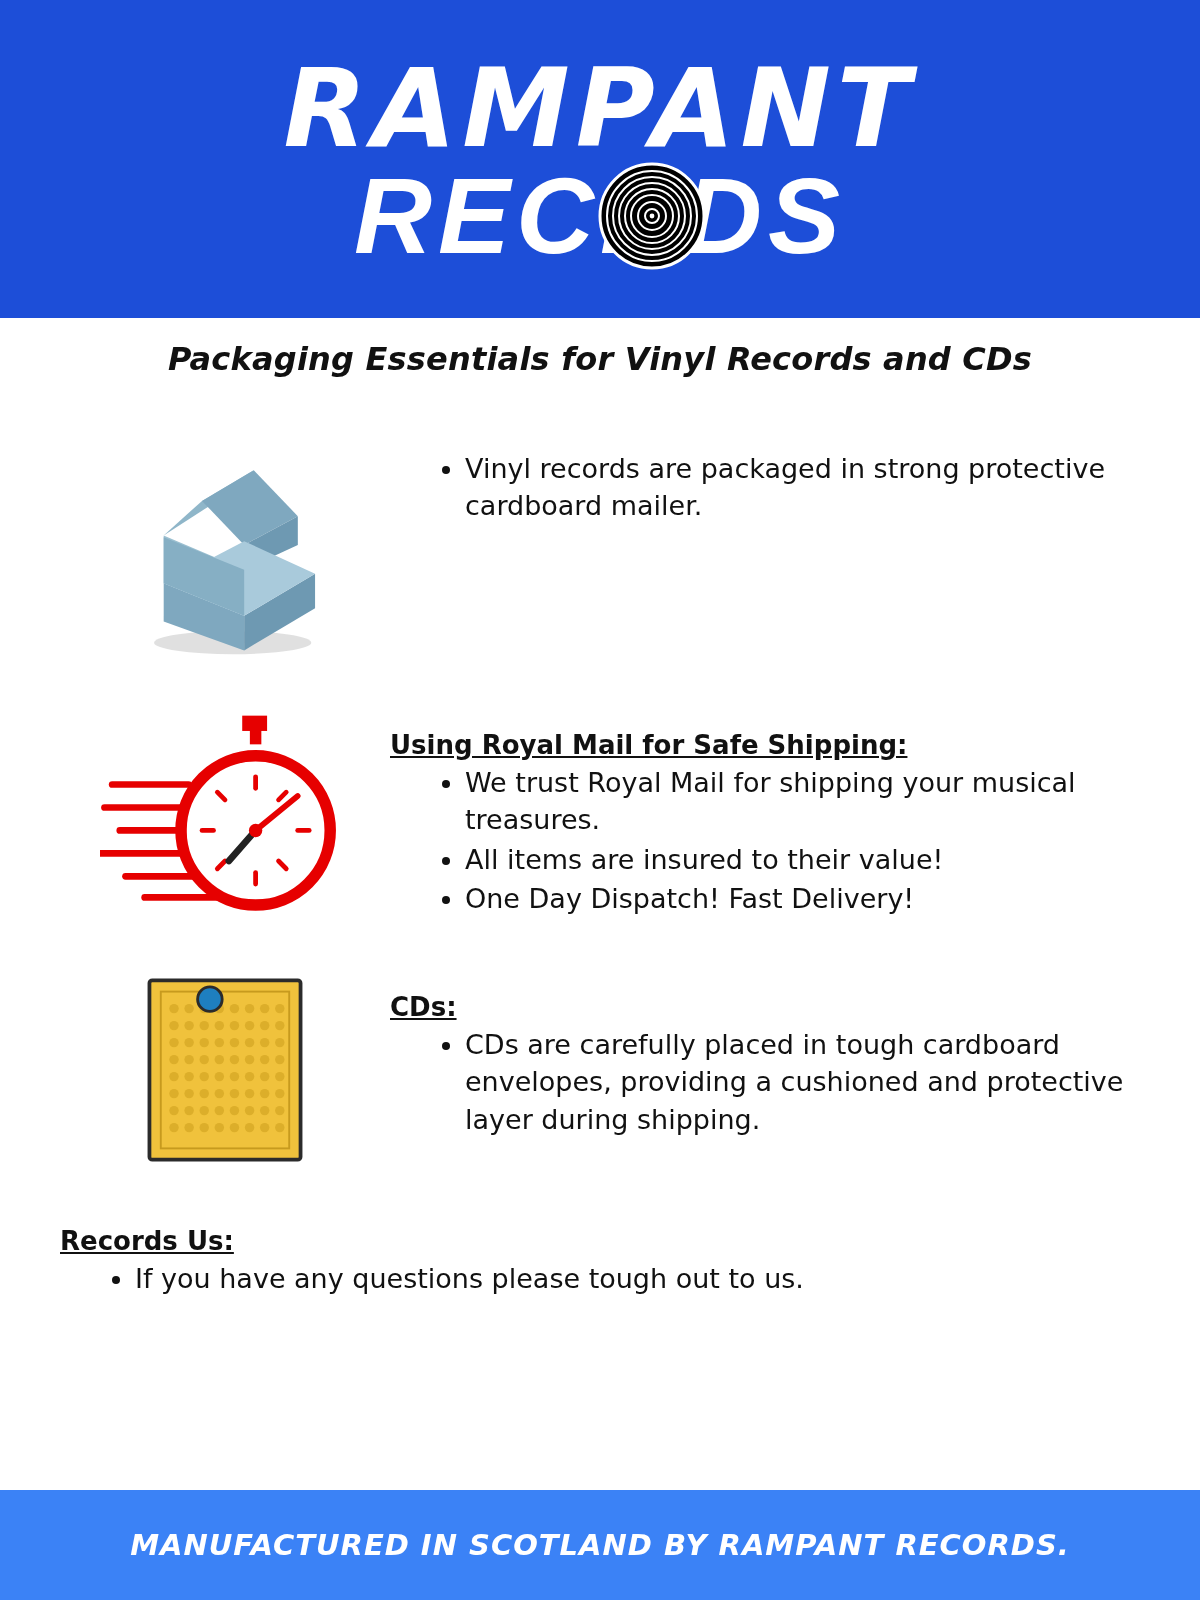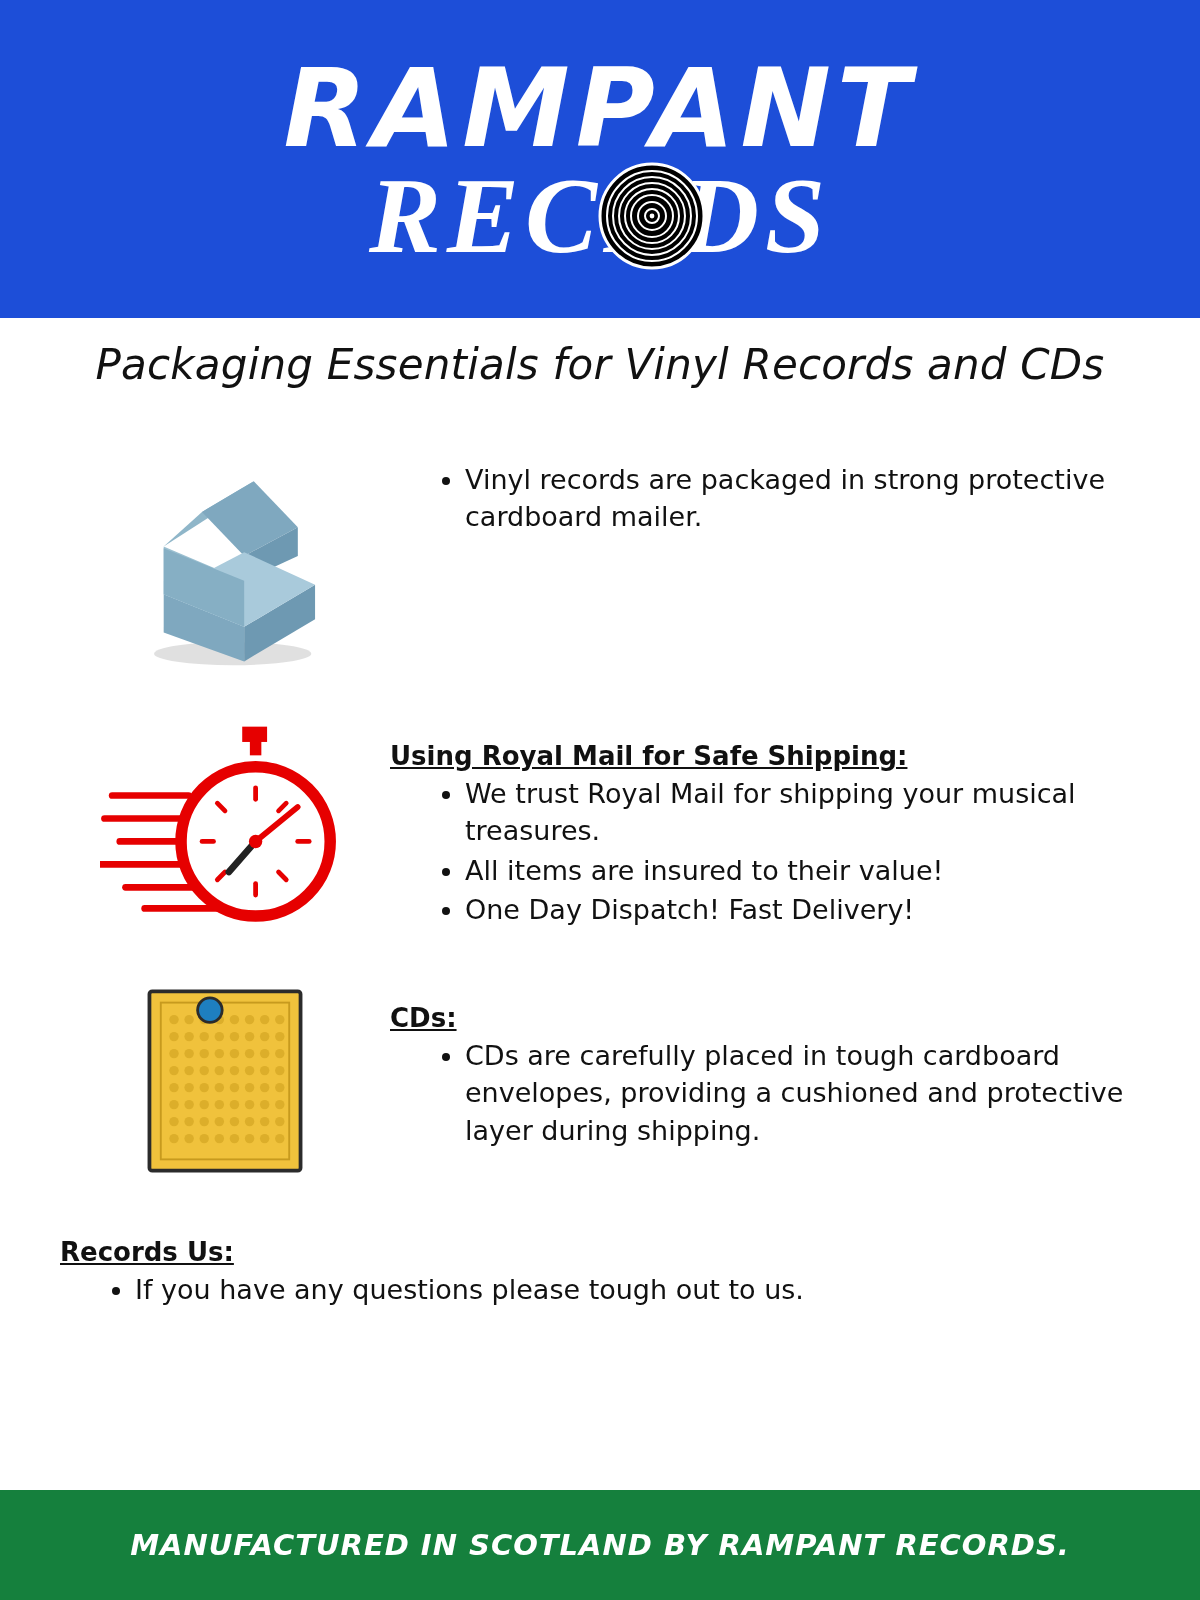--- a/index.html
+++ b/index.html
@@ -45,21 +45,21 @@
   }
   .brand-line-2-wrap {
     position: relative;
     display: flex;
     align-items: center;
     justify-content: center;
     margin-top: -6px;
   }
   .brand-line-2 {
     color: #ffffff;
-    font-family: Liberation Serif, serif;
+    font-family: Liberation Sans, sans-serif;
     font-style: italic;
     font-weight: bold;
     font-size: 108px;
     letter-spacing: 6px;
     line-height: 1.05;
     margin: 0;
   }
   .vinyl-overlay {
     position: absolute;
     left: 50%;
@@ -73,22 +73,22 @@
   
   .subtitle-bar {
     width: 1200px;
     padding: 22px 10px 10px 10px;
     box-sizing: border-box;
     text-align: center;
   }
   .subtitle {
     font-family: "DejaVu Sans", sans-serif;
     font-style: italic;
-    font-weight: normal;
-    font-size: 42px;
+    font-weight: bold;
+    font-size: 32px;
     color: #111111;
     margin: 0;
     letter-spacing: 0.2px;
   }
 
   
   .sections {
     padding: 26px 0 0 0;
   }
   .section {
@@ -136,21 +136,21 @@
     margin-left: 29px;
   }
 
   
   .footer {
     position: absolute;
     left: 0;
     bottom: 0;
     width: 1200px;
     height: 110px;
-    background: #15803d;
+    background: #3b82f6;
     display: flex;
     align-items: center;
     justify-content: center;
   }
   .footer-text {
     color: #ffffff;
     font-family: "DejaVu Sans", sans-serif;
     font-style: italic;
     font-weight: bold;
     font-size: 29px;

